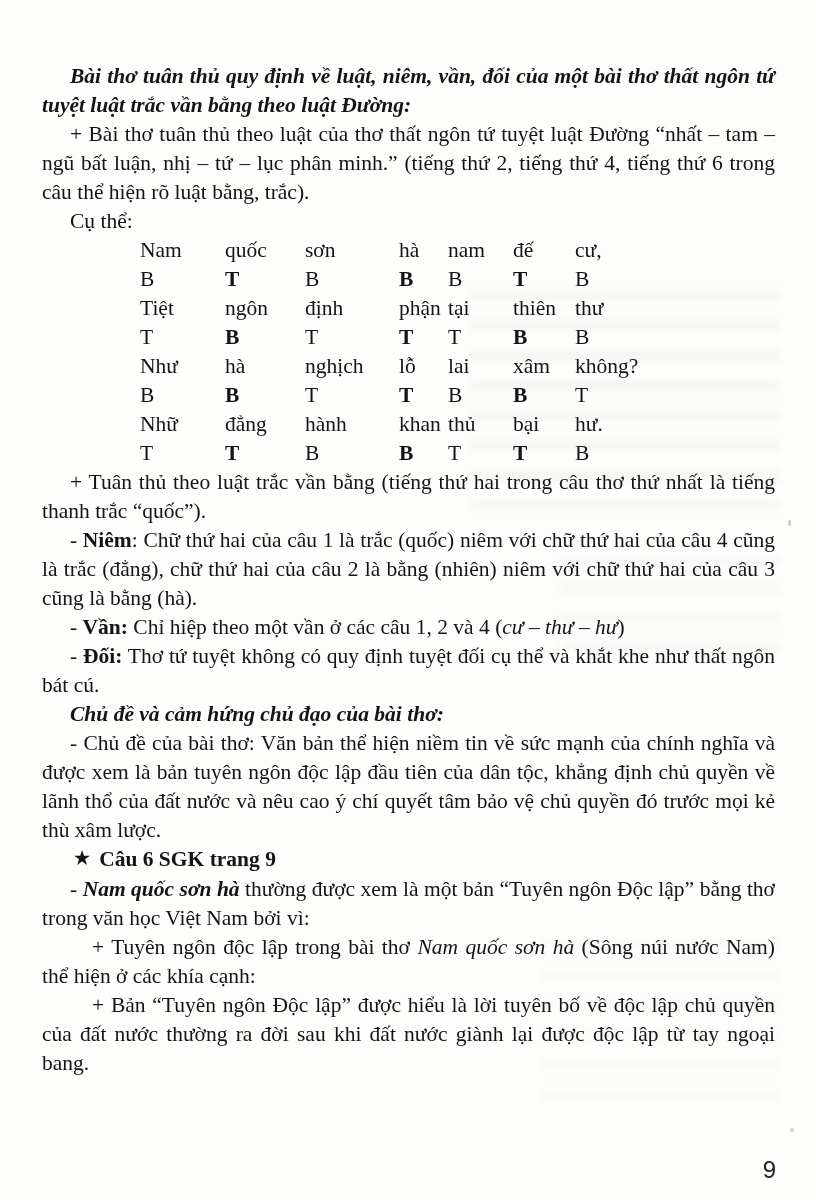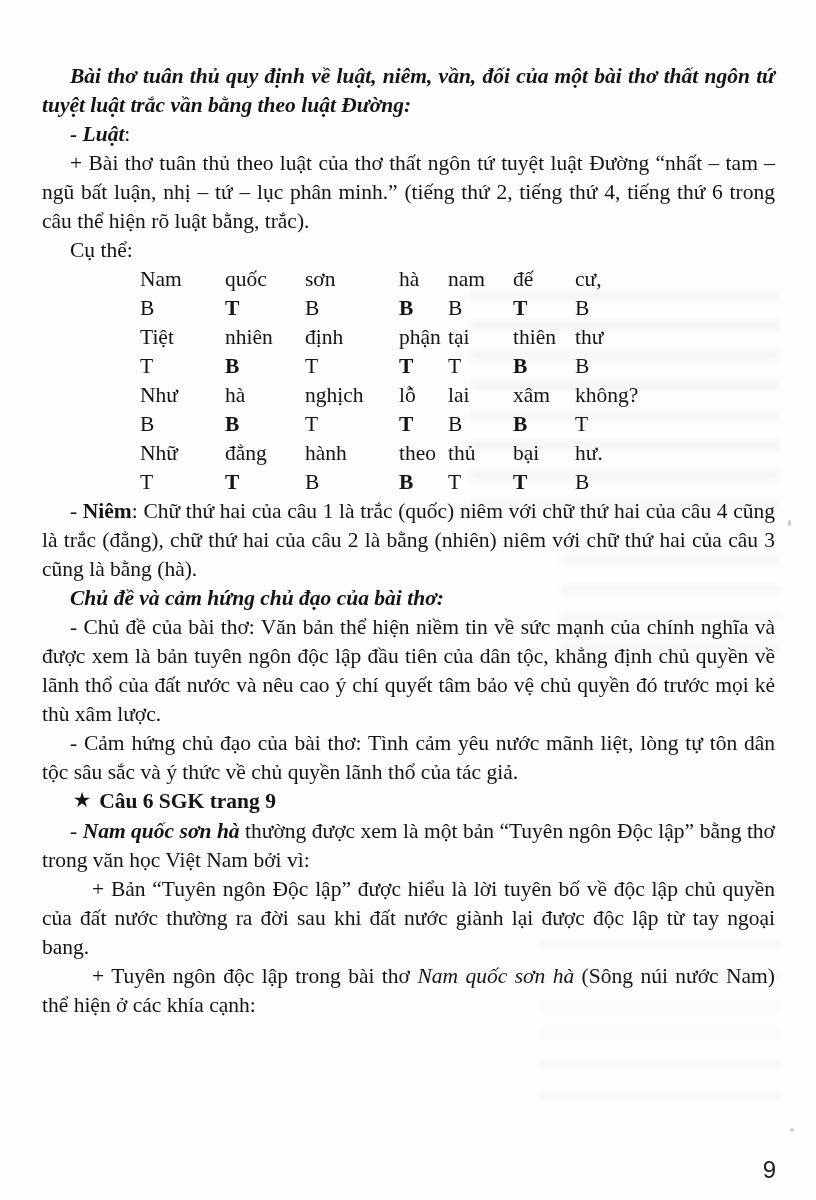--- a/index.html
+++ b/index.html
@@ -55,68 +55,69 @@
 <div class="page">
 
   <div class="ghost g1"></div>
   <div class="ghost g2"></div>
   <div class="ghost g3"></div>
   <div class="speck s1"></div>
   <div class="speck s2"></div>
 
   <p class="para in1 bi">Bài thơ tuân thủ quy định về luật, niêm, vần, đối của một bài thơ thất ngôn tứ tuyệt luật trắc vần bằng theo luật Đường:</p>
 
-  <p class="para in1"><span class="bi">- Luật</span><span>:</span></p>
 
   <p class="para in1">+ Bài thơ tuân thủ theo luật của thơ thất ngôn tứ tuyệt luật Đường “nhất – tam – ngũ bất luận, nhị – tứ – lục phân minh.” (tiếng thứ 2, tiếng thứ 4, tiếng thứ 6 trong câu thể hiện rõ luật bằng, trắc).</p>
 
   <p class="para in1">Cụ thể:</p>
 
   <div class="poem">
     <div class="poem-row">
       <span>Nam</span><span>quốc</span><span>sơn</span><span>hà</span><span>nam</span><span>đế</span><span>cư,</span>
     </div>
     <div class="poem-row">
       <span>B</span><span class="b">T</span><span>B</span><span class="b">B</span><span>B</span><span class="b">T</span><span>B</span>
     </div>
     <div class="poem-row">
-      <span>Tiệt</span><span>nhiên</span><span>định</span><span>phận</span><span>tại</span><span>thiên</span><span>thư</span>
+      <span>Tiệt</span><span>ngôn</span><span>định</span><span>phận</span><span>tại</span><span>thiên</span><span>thư</span>
     </div>
     <div class="poem-row">
       <span>T</span><span class="b">B</span><span>T</span><span class="b">T</span><span>T</span><span class="b">B</span><span>B</span>
     </div>
     <div class="poem-row">
       <span>Như</span><span>hà</span><span>nghịch</span><span>lỗ</span><span>lai</span><span>xâm</span><span>không?</span>
     </div>
     <div class="poem-row">
       <span>B</span><span class="b">B</span><span>T</span><span class="b">T</span><span>B</span><span class="b">B</span><span>T</span>
     </div>
     <div class="poem-row">
-      <span>Nhữ</span><span>đẳng</span><span>hành</span><span>theo</span><span>thủ</span><span>bại</span><span>hư.</span>
+      <span>Nhữ</span><span>đẳng</span><span>hành</span><span>khan</span><span>thủ</span><span>bại</span><span>hư.</span>
     </div>
     <div class="poem-row">
       <span>T</span><span class="b">T</span><span>B</span><span class="b">B</span><span>T</span><span class="b">T</span><span>B</span>
     </div>
   </div>
 
+  <p class="para in1">+ Tuân thủ theo luật trắc vần bằng (tiếng thứ hai trong câu thơ thứ nhất là tiếng thanh trắc “quốc”).</p>
 
   <p class="para in1"><span>- </span><span class="b">Niêm</span><span>: Chữ thứ hai của câu 1 là trắc (quốc) niêm với chữ thứ hai của câu 4 cũng là trắc (đẳng), chữ thứ hai của câu 2 là bằng (nhiên) niêm với chữ thứ hai của câu 3 cũng là bằng (hà).</span></p>
 
+  <p class="para in1"><span>- </span><span class="b">Vần:</span><span> Chỉ hiệp theo một vần ở các câu 1, 2 và 4 (</span><span class="i">cư – thư – hư</span><span>)</span></p>
 
+  <p class="para in1"><span>- </span><span class="b">Đối:</span><span> Thơ tứ tuyệt không có quy định tuyệt đối cụ thể và khắt khe như thất ngôn bát cú.</span></p>
 
 
   <p class="para in1 bi">Chủ đề và cảm hứng chủ đạo của bài thơ:</p>
 
   <p class="para in1">- Chủ đề của bài thơ: Văn bản thể hiện niềm tin về sức mạnh của chính nghĩa và được xem là bản tuyên ngôn độc lập đầu tiên của dân tộc, khẳng định chủ quyền về lãnh thổ của đất nước và nêu cao ý chí quyết tâm bảo vệ chủ quyền đó trước mọi kẻ thù xâm lược.</p>
 
-  <p class="para in1">- Cảm hứng chủ đạo của bài thơ: Tình cảm yêu nước mãnh liệt, lòng tự tôn dân tộc sâu sắc và ý thức về chủ quyền lãnh thổ của tác giả.</p>
 
   <p class="para head"><span class="star">★</span><span>Câu 6 SGK trang 9</span></p>
 
   <p class="para in1"><span>- </span><span class="bi">Nam quốc sơn hà</span><span> thường được xem là một bản “Tuyên ngôn Độc lập” bằng thơ trong văn học Việt Nam bởi vì:</span></p>
 
+  <p class="para in2"><span>+ Tuyên ngôn độc lập trong bài thơ </span><span class="i">Nam quốc sơn hà</span><span> (Sông núi nước Nam) thể hiện ở các khía cạnh:</span></p>
+
   <p class="para in2">+ Bản “Tuyên ngôn Độc lập” được hiểu là lời tuyên bố về độc lập chủ quyền của đất nước thường ra đời sau khi đất nước giành lại được độc lập từ tay ngoại bang.</p>
-
-  <p class="para in2"><span>+ Tuyên ngôn độc lập trong bài thơ </span><span class="i">Nam quốc sơn hà</span><span> (Sông núi nước Nam) thể hiện ở các khía cạnh:</span></p>
 
   <div class="pagenum">9</div>
 
 </div>
 
 </body></html>

